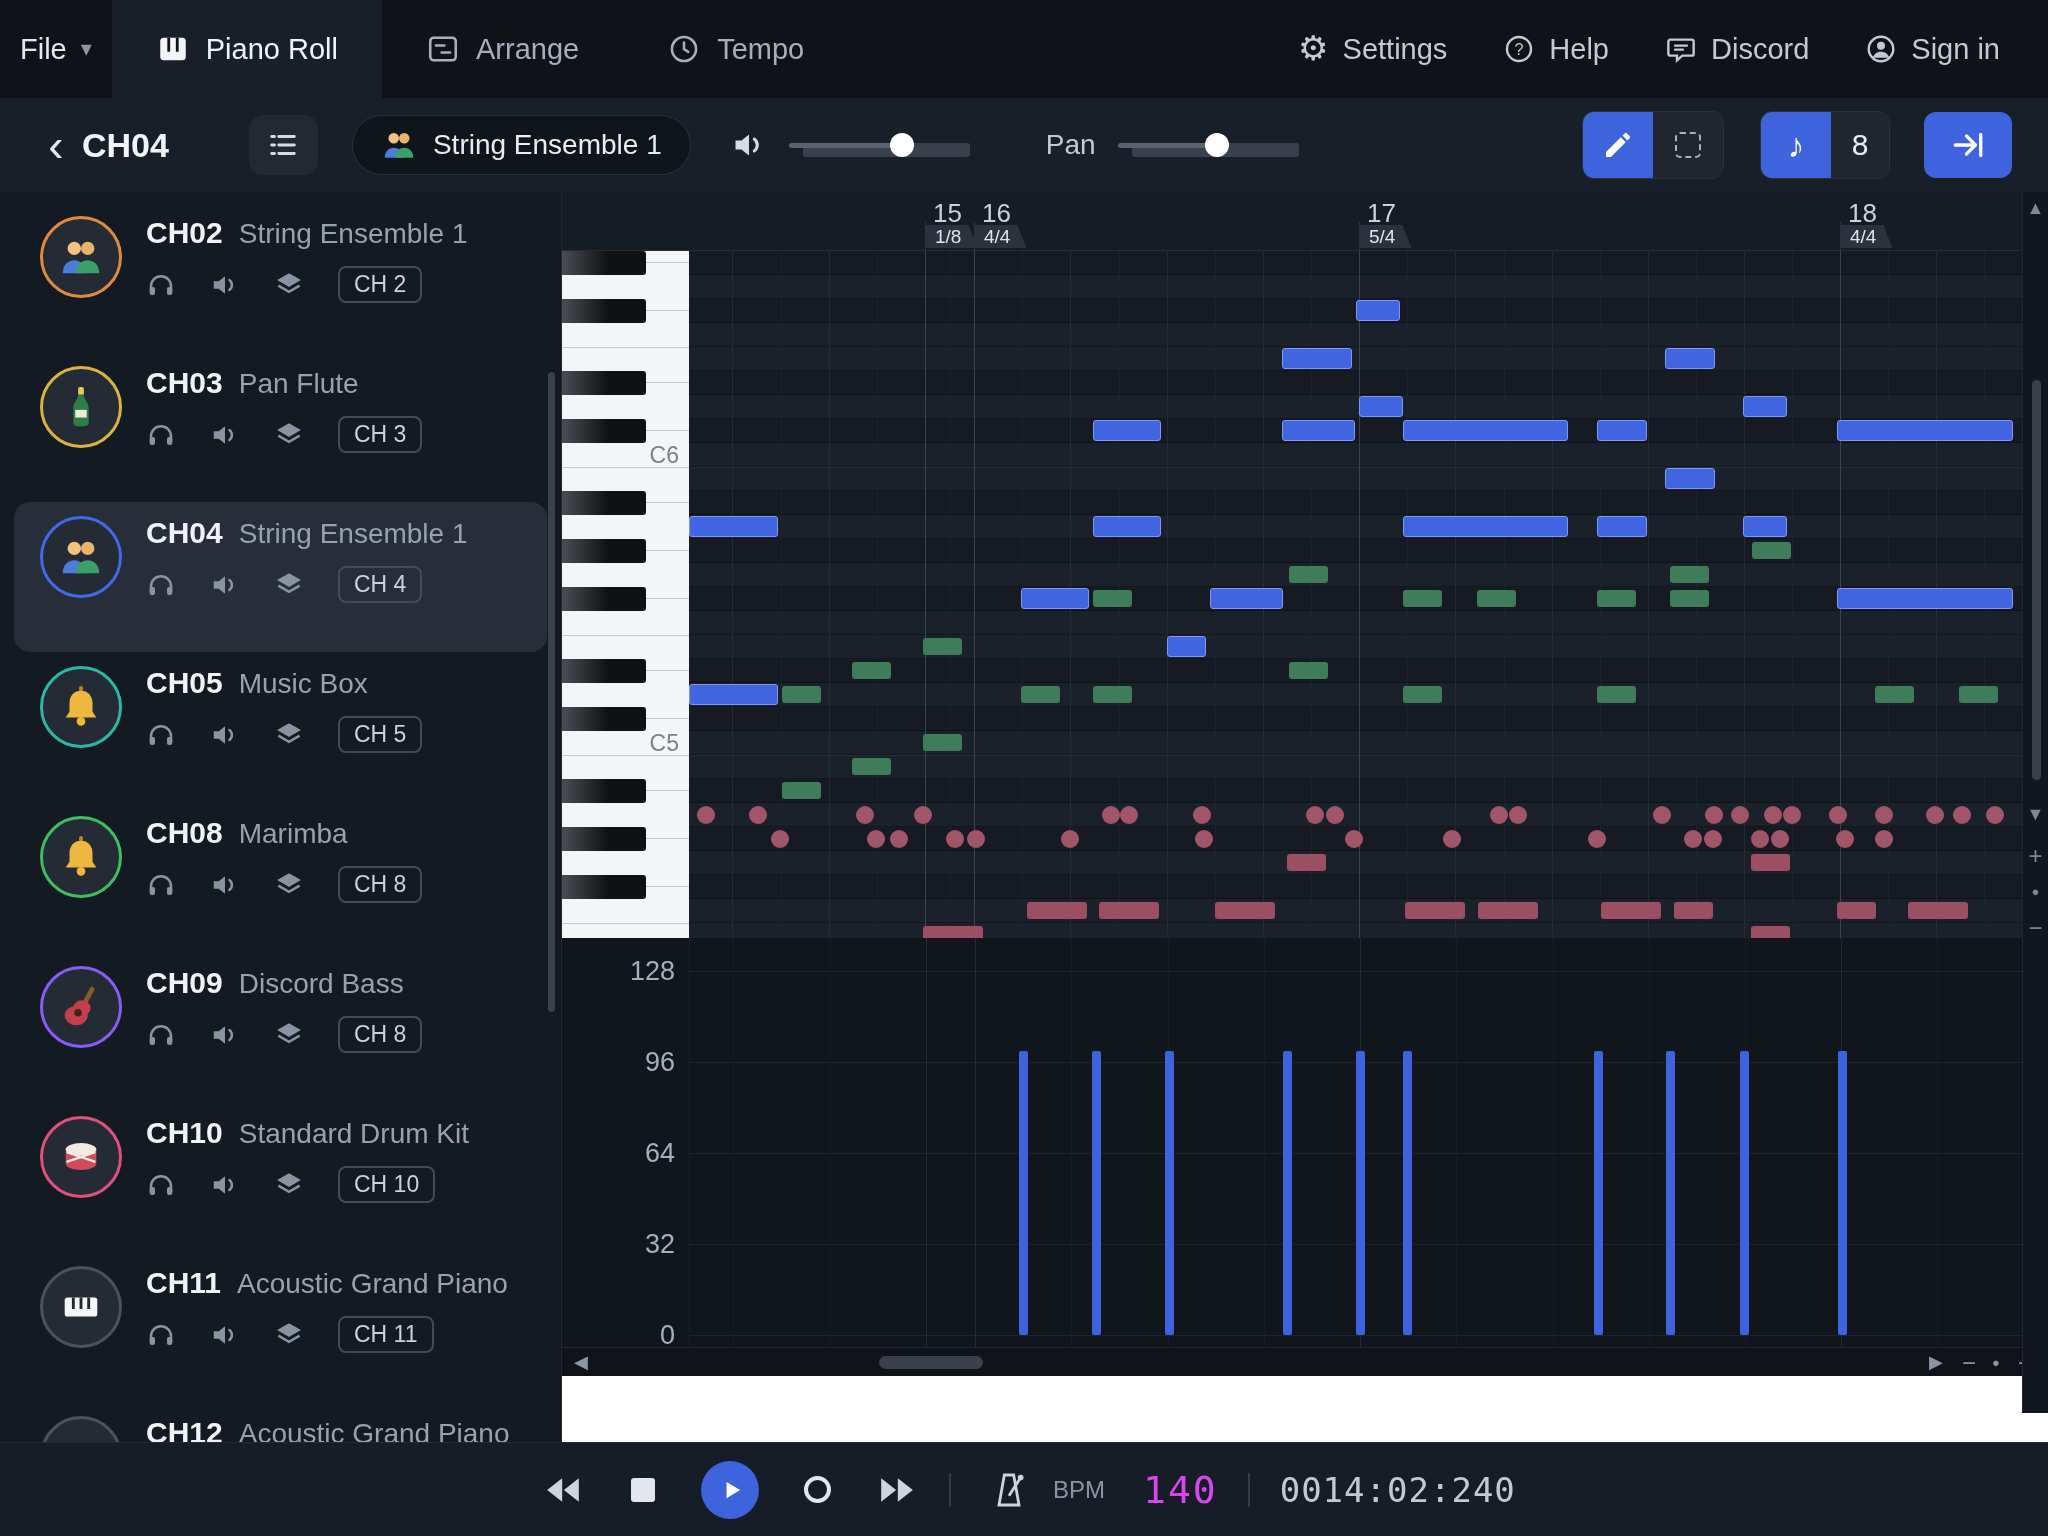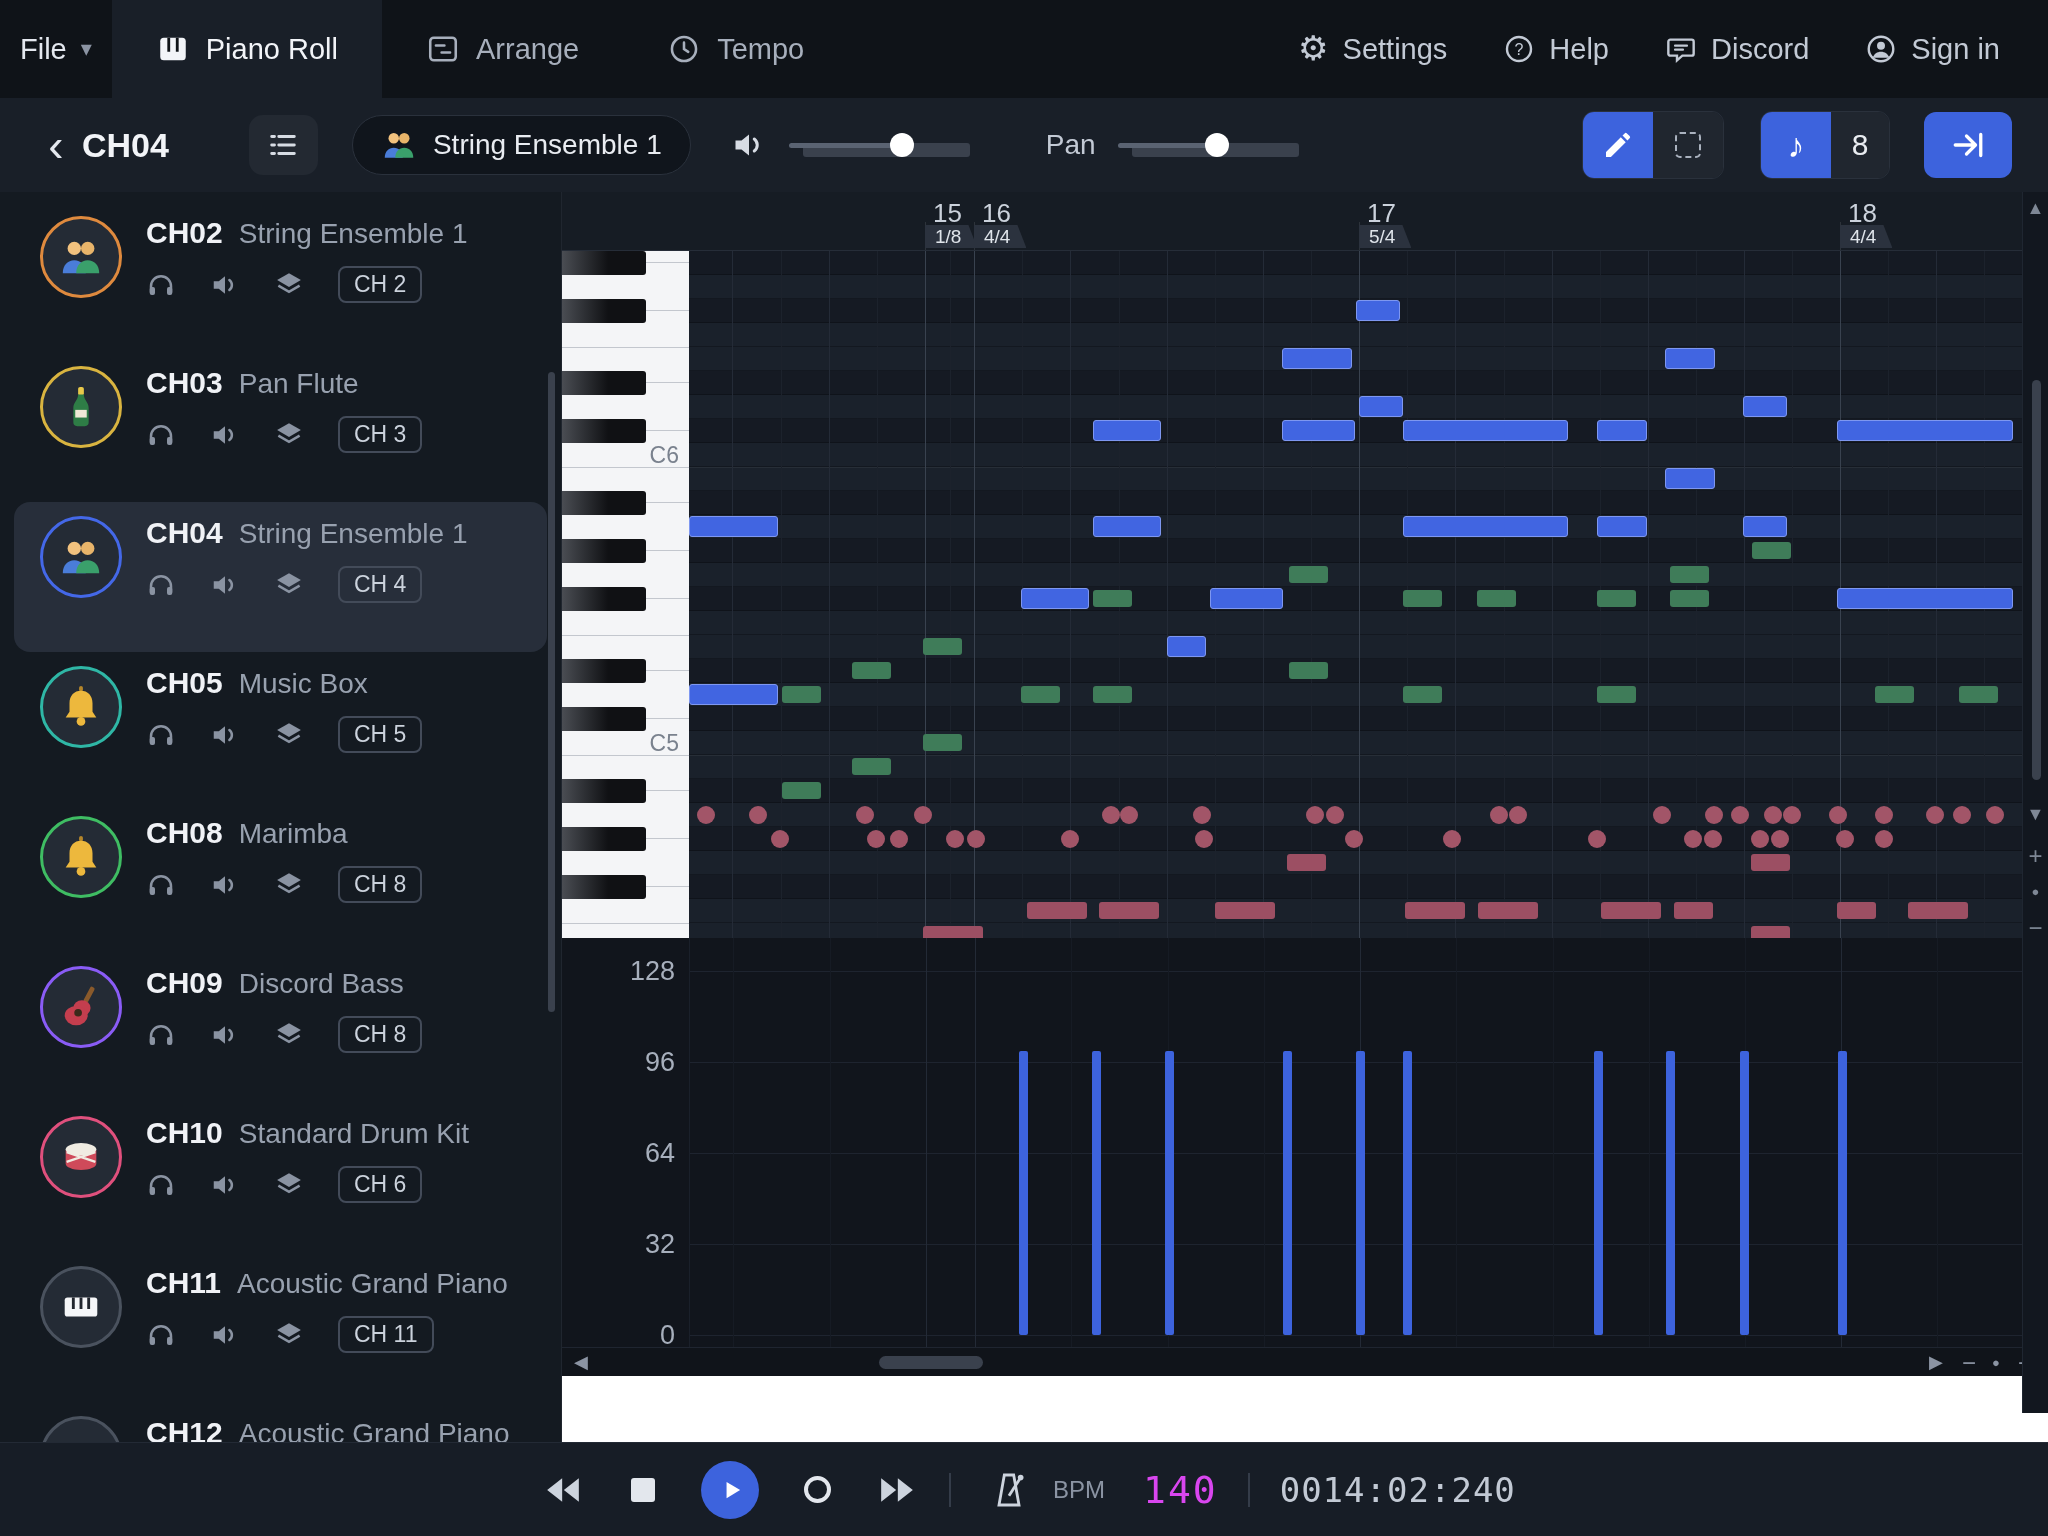--- a/index.html
+++ b/index.html
@@ -525,21 +525,21 @@
                   <path fill="currentColor" d="M3 9v6h4l5 4V5L7 9H3z"></path>
                   <path d="M15.5 8a5 5 0 0 1 0 8" stroke="currentColor" stroke-width="2" fill="none" stroke-linecap="round"></path>
                 </svg>
               </span>
               <span class="ticon">
                 <svg viewBox="0 0 24 24">
                   <path fill="currentColor" d="M12 2.5 21.5 8 12 13.5 2.5 8 12 2.5z"></path>
                   <path fill="none" stroke="currentColor" stroke-width="2" d="M3.5 12.5 12 17.5l8.5-5"></path>
                 </svg>
               </span>
-              <span class="badge">CH 6</span>
+              <span class="badge">CH 10</span>
             </div>
           </div>
         </div>
         <div class="track">
           <div class="avatar" style="border-color:#4A525E">
             <svg viewBox="0 0 48 48">
               <rect x="7" y="14" width="34" height="20" rx="3" fill="#F5F6F8"></rect>
               <path d="M16 14v12M24 14v12M32 14v12" stroke="#22262E" stroke-width="3"></path>
             </svg>
           </div>

